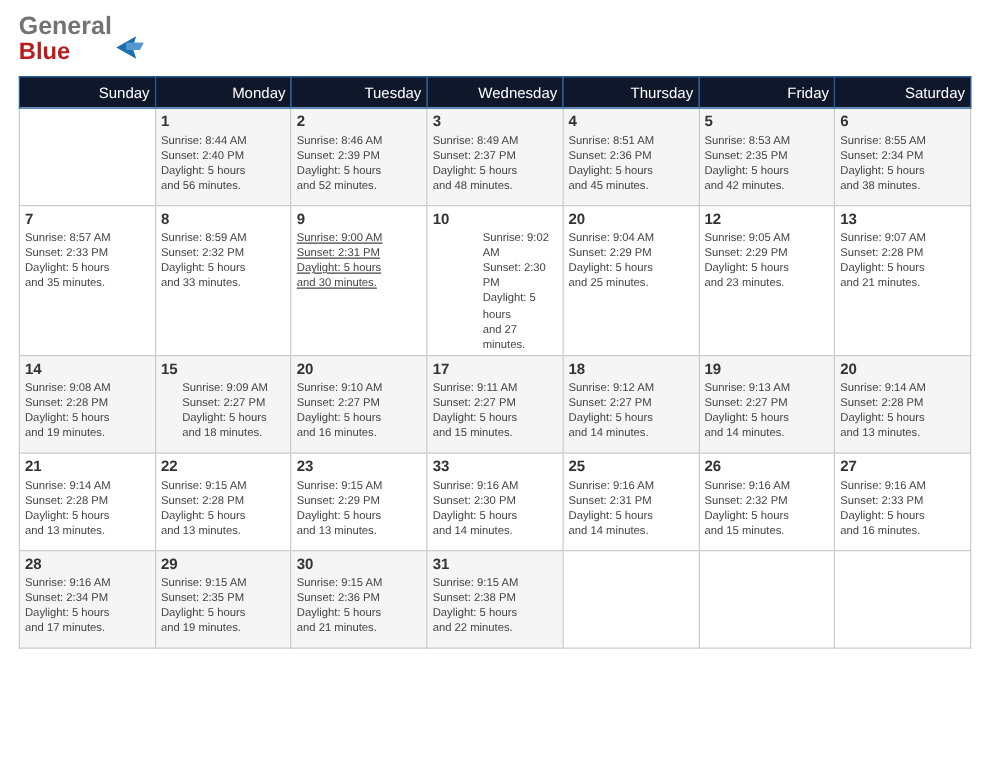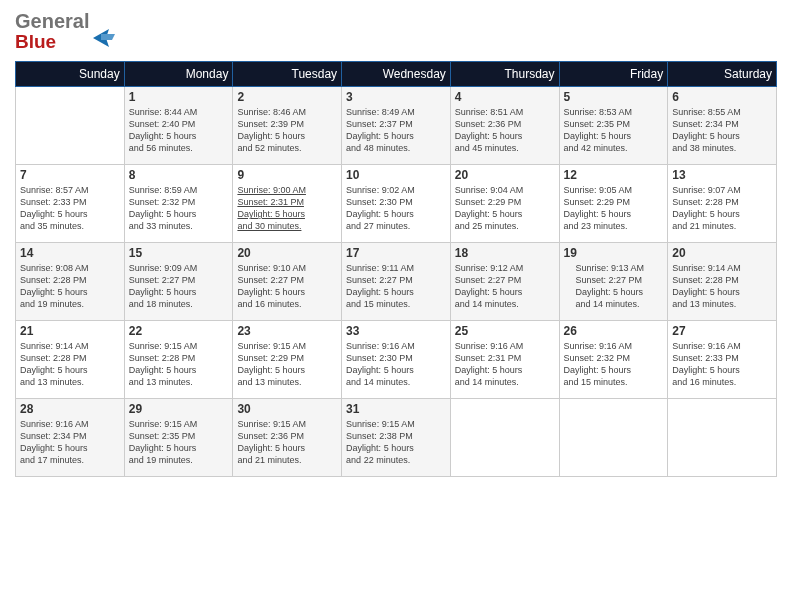--- a/index.html
+++ b/index.html
@@ -181,21 +181,21 @@
           </td>
           <td>
             <span class="day-number">9</span>
             <div class="cell-content" style="white-space: pre-line; text-decoration: underline;">Sunrise: 9:00 AM
 Sunset: 2:31 PM
 Daylight: 5 hours
 and 30 minutes.</div>
           </td>
           <td>
             <span class="day-number">10</span>
-            <div class="cell-content" style="white-space: pre-line;">Sunrise: 9:02 AM
+            <div class="cell-content" style="white-space: pre-line; margin-left: 40px;">Sunrise: 9:02 AM
 Sunset: 2:30 PM
 Daylight: 5 hours
 and 27 minutes.</div>
           </td>
           <td>
             <span class="day-number">20</span>
             <div class="cell-content" style="white-space: pre-line;">Sunrise: 9:04 AM
 Sunset: 2:29 PM
 Daylight: 5 hours
 and 25 minutes.</div>
@@ -218,21 +218,21 @@
         <tr>
           <td>
             <span class="day-number">14</span>
             <div class="cell-content" style="white-space: pre-line;">Sunrise: 9:08 AM
 Sunset: 2:28 PM
 Daylight: 5 hours
 and 19 minutes.</div>
           </td>
           <td>
             <span class="day-number">15</span>
-            <div class="cell-content" style="white-space: pre-line;">Sunrise: 9:09 AM
+            <div class="cell-content" style="white-space: pre-line; margin-left: 17px;">Sunrise: 9:09 AM
 Sunset: 2:27 PM
 Daylight: 5 hours
 and 18 minutes.</div>
           </td>
           <td>
             <span class="day-number">20</span>
             <div class="cell-content" style="white-space: pre-line;">Sunrise: 9:10 AM
 Sunset: 2:27 PM
 Daylight: 5 hours
 and 16 minutes.</div>
@@ -246,21 +246,21 @@
           </td>
           <td>
             <span class="day-number">18</span>
             <div class="cell-content" style="white-space: pre-line;">Sunrise: 9:12 AM
 Sunset: 2:27 PM
 Daylight: 5 hours
 and 14 minutes.</div>
           </td>
           <td>
             <span class="day-number">19</span>
-            <div class="cell-content" style="white-space: pre-line; margin-left: 12px;">Sunrise: 9:13 AM
+            <div class="cell-content" style="white-space: pre-line;">Sunrise: 9:13 AM
 Sunset: 2:27 PM
 Daylight: 5 hours
 and 14 minutes.</div>
           </td>
           <td>
             <span class="day-number">20</span>
             <div class="cell-content" style="white-space: pre-line;">Sunrise: 9:14 AM
 Sunset: 2:28 PM
 Daylight: 5 hours
 and 13 minutes.</div>

